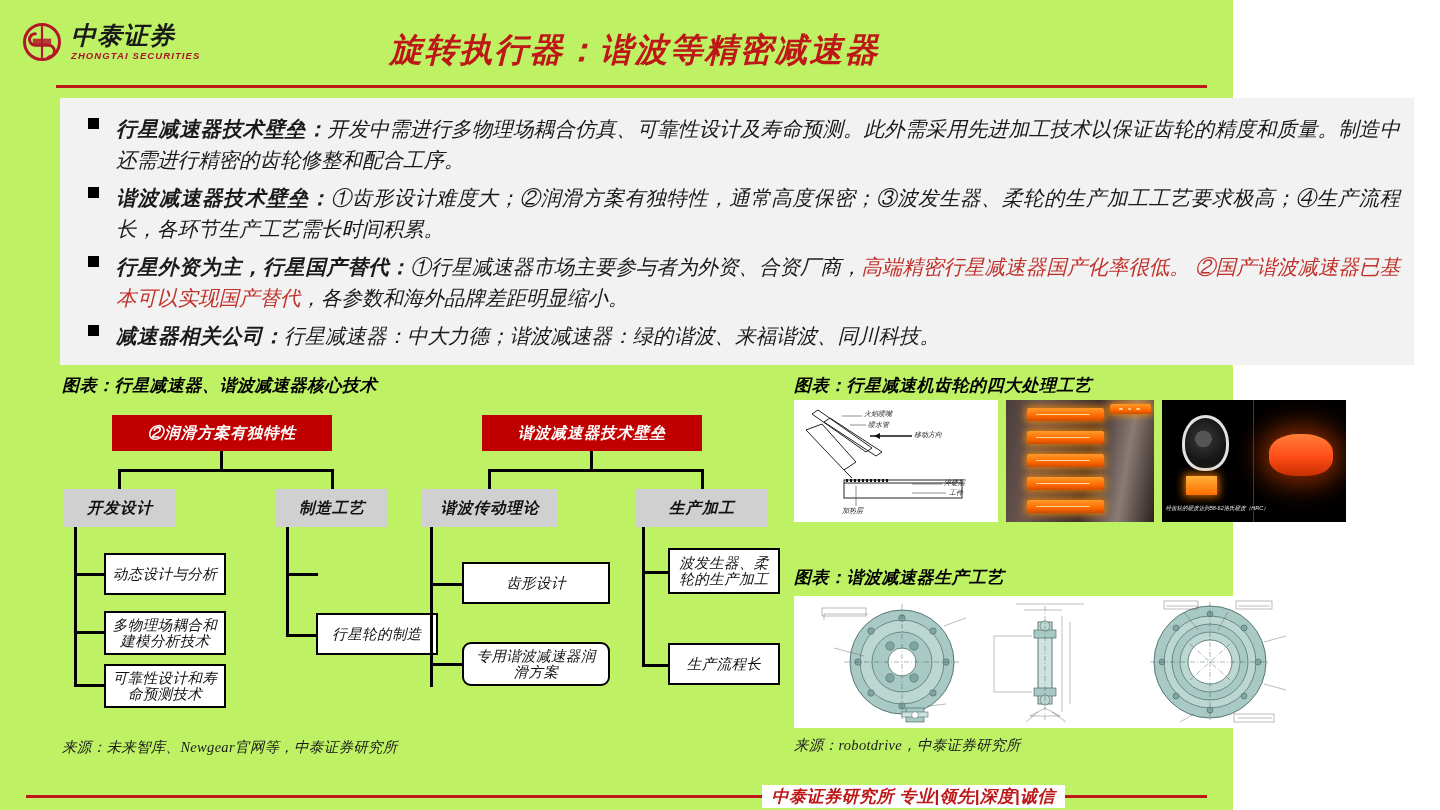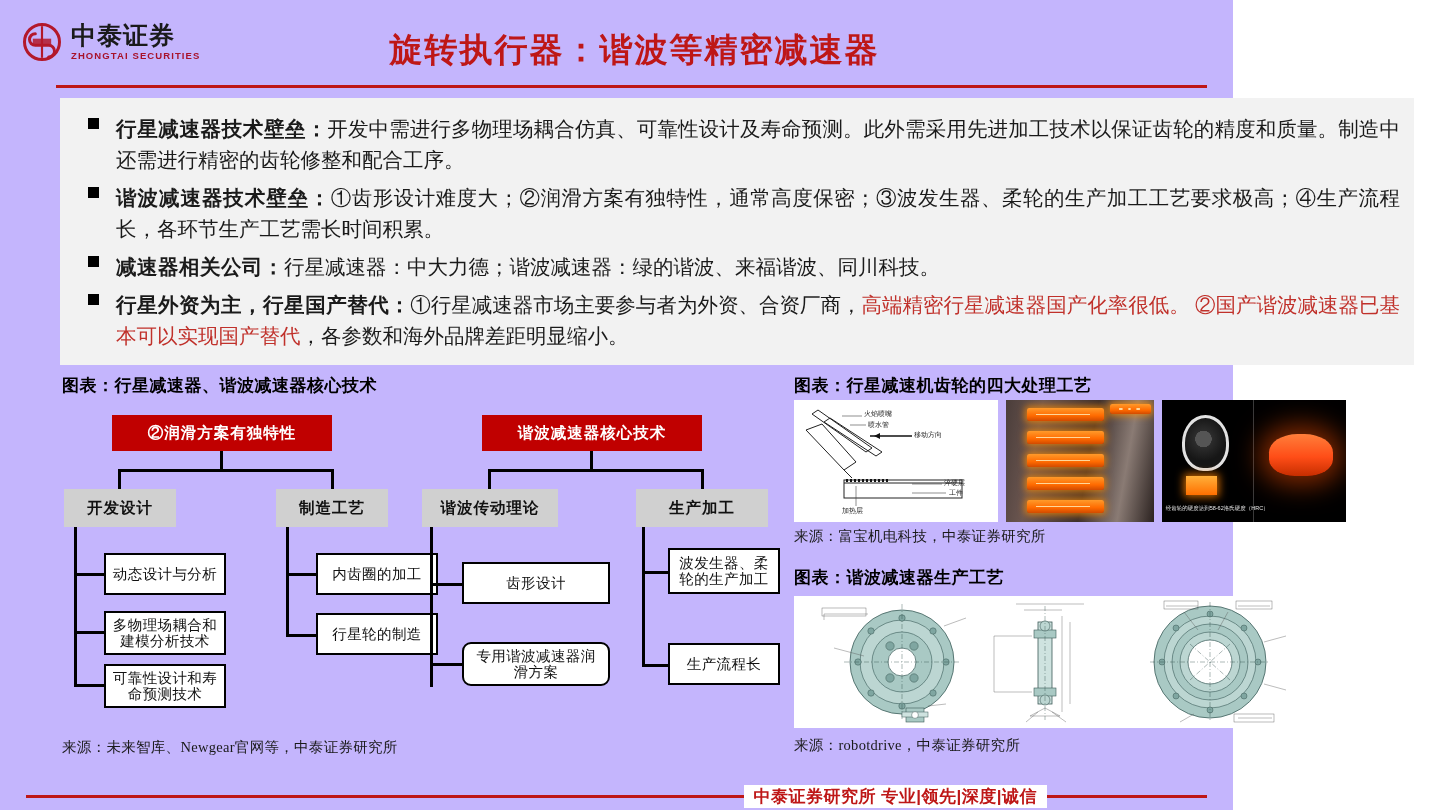--- a/index.html
+++ b/index.html
@@ -2,21 +2,21 @@
 <html><head>
 <meta charset="utf-8">
 <style>
   * { box-sizing: border-box; margin: 0; padding: 0; }
   html, body {
     width: 1440px; height: 810px;
     background: #ffffff;
     font-family: "Liberation Serif", "DejaVu Serif", serif;
     overflow: hidden;
   }
-  .slide { position: relative; width: 1233px; height: 810px; background: #c4b5fd; }
+  .slide { position: relative; width: 1233px; height: 810px; background: #bef264; font-style: italic; }
 
   
   .logo-wrap {
     position: absolute; left: 22px; top: 22px;
     display: flex; align-items: center; gap: 9px;
   }
   .logo-mark { width: 40px; height: 40px; position: relative; flex: 0 0 auto; }
   .logo-text { line-height: 1; }
   .logo-cn {
     font-family: "Liberation Sans", sans-serif;
@@ -156,21 +156,21 @@
   }
 
   .ph-cad { background:#ffffff; }
 
   
   .footer-line {
     position: absolute; left: 26px; right: 26px; bottom: 12px;
     height: 3px; background: #BE1717;
   }
   .footer-text {
-    position: absolute; right: 186px; bottom: 2px;
+    position: absolute; right: 168px; bottom: 2px;
     font-family: "Liberation Sans", sans-serif;
     font-size: 17px; font-weight: 700; color: #BE1717;
     background: #fff; padding: 0 10px;
     letter-spacing: 0.5px;
   }
 </style>
 </head>
 <body>
 
 <div class="slide">
@@ -200,26 +200,26 @@
       <div class="bullet-body"><span class="b-strong">行星减速器技术壁垒：</span><span>开发中需进行多物理场耦合仿真、可靠性设计及寿命预测。此外需采用先进加工技术以保证齿轮的精度和质量。制造中还需进行精密的齿轮修整和配合工序。</span></div>
     </div>
 
     <div class="bullet-row">
       <span class="bullet-sq"></span>
       <div class="bullet-body"><span class="b-strong">谐波减速器技术壁垒：</span><span>①齿形设计难度大；②润滑方案有独特性，通常高度保密；③波发生器、柔轮的生产加工工艺要求极高；④生产流程长，各环节生产工艺需长时间积累。</span></div>
     </div>
 
     <div class="bullet-row">
       <span class="bullet-sq"></span>
-      <div class="bullet-body"><span class="b-strong">减速器相关公司：</span><span>行星减速器：中大力德；谐波减速器：绿的谐波、来福谐波、同川科技。</span></div>
+      <div class="bullet-body"><span class="b-strong">行星外资为主，行星国产替代：</span><span>①行星减速器市场主要参与者为外资、合资厂商，</span><span class="b-red">高端精密行星减速器国产化率很低。</span><span class="b-red-strong"> ②国产谐波减速器已基本可以实现国产替代</span><span>，各参数和海外品牌差距明显缩小。</span></div>
     </div>
 
     <div class="bullet-row">
       <span class="bullet-sq"></span>
-      <div class="bullet-body"><span class="b-strong">行星外资为主，行星国产替代：</span><span>①行星减速器市场主要参与者为外资、合资厂商，</span><span class="b-red">高端精密行星减速器国产化率很低。</span><span class="b-red-strong"> ②国产谐波减速器已基本可以实现国产替代</span><span>，各参数和海外品牌差距明显缩小。</span></div>
+      <div class="bullet-body"><span class="b-strong">减速器相关公司：</span><span>行星减速器：中大力德；谐波减速器：绿的谐波、来福谐波、同川科技。</span></div>
     </div>
 
   </div>
 
   <div class="fig-title" style="left:62px; top:374px;">图表：行星减速器、谐波减速器核心技术</div>
 
   <div class="orgchart" style="left:60px; top:415px; width:350px; height:310px;">
 
     <div class="node node-root" style="left:52px; top:0; width:220px; height:36px;">②润滑方案有独特性</div>
 
@@ -239,27 +239,26 @@
     <div class="node node-leaf" style="left:44px; top:138px; width:122px; height:42px;">动态设计与分析</div>
     <div class="node node-leaf" style="left:44px; top:196px; width:122px; height:44px; white-space:pre-line;">多物理场耦合和
 建模分析技术</div>
     <div class="node node-leaf" style="left:44px; top:249px; width:122px; height:44px; white-space:pre-line;">可靠性设计和寿
 命预测技术</div>
 
     <div class="ln" style="left:226px; top:112px; width:3px; height:110px;"></div>
     <div class="ln" style="left:226px; top:158px; width:32px; height:3px;"></div>
     <div class="ln" style="left:226px; top:219px; width:32px; height:3px;"></div>
 
-    <div class="node node-leaf" style="left:256px; top:138px; width:122px; height:42px;">内齿圈的加工</div>
     <div class="node node-leaf" style="left:256px; top:198px; width:122px; height:42px;">行星轮的制造</div>
   </div>
 
   <div class="orgchart" style="left:430px; top:415px; width:350px; height:310px;">
 
-    <div class="node node-root" style="left:52px; top:0; width:220px; height:36px;">谐波减速器核心技术</div>
+    <div class="node node-root" style="left:52px; top:0; width:220px; height:36px;">谐波减速器技术壁垒</div>
 
     <div class="ln" style="left:160px; top:36px; width:3px; height:20px;"></div>
     <div class="ln" style="left:58px;  top:54px; width:216px; height:3px;"></div>
     <div class="ln" style="left:58px;  top:54px; width:3px; height:22px;"></div>
     <div class="ln" style="left:271px; top:54px; width:3px; height:22px;"></div>
 
     <div class="node node-mid" style="left:206px; top:74px; width:132px; height:38px;">生产加工</div>
     <div class="node node-mid" style="left:-8px; top:74px; width:136px; height:38px;">谐波传动理论</div>
 
     <div class="ln" style="left:0px; top:112px; width:3px; height:160px;"></div>
@@ -331,21 +330,20 @@
     <div class="ind-left">
       <div class="ind-coil"></div>
       <div class="ind-part"></div>
       <span class="ind-cap">经齿轮的硬度达到58-62洛氏硬度（HRC）</span>
     </div>
     <div class="ind-right">
       <div class="glow-gear"></div>
     </div>
   </div>
 
-  <div class="fig-src" style="left:794px; top:527px;">来源：富宝机电科技，中泰证券研究所</div>
 
   <div class="fig-title" style="left:794px; top:566px;">图表：谐波减速器生产工艺</div>
 
   <div class="photo ph-cad" style="left:794px; top:596px; width:560px; height:132px;">
     <svg viewBox="0 0 560 132" width="560" height="132" aria-hidden="true">
 
       <g>
         <circle cx="108" cy="66" r="52" fill="#a9c9c4" stroke="#4b6b68" stroke-width="0.9"></circle>
         <circle cx="108" cy="66" r="42" fill="#bcd6d2" stroke="#4b6b68" stroke-width="0.7"></circle>
         <circle cx="108" cy="66" r="30" fill="#a9c9c4" stroke="#4b6b68" stroke-width="0.7"></circle>

